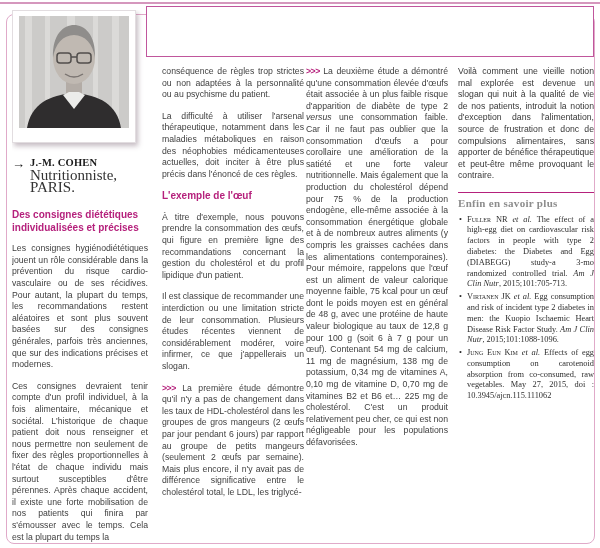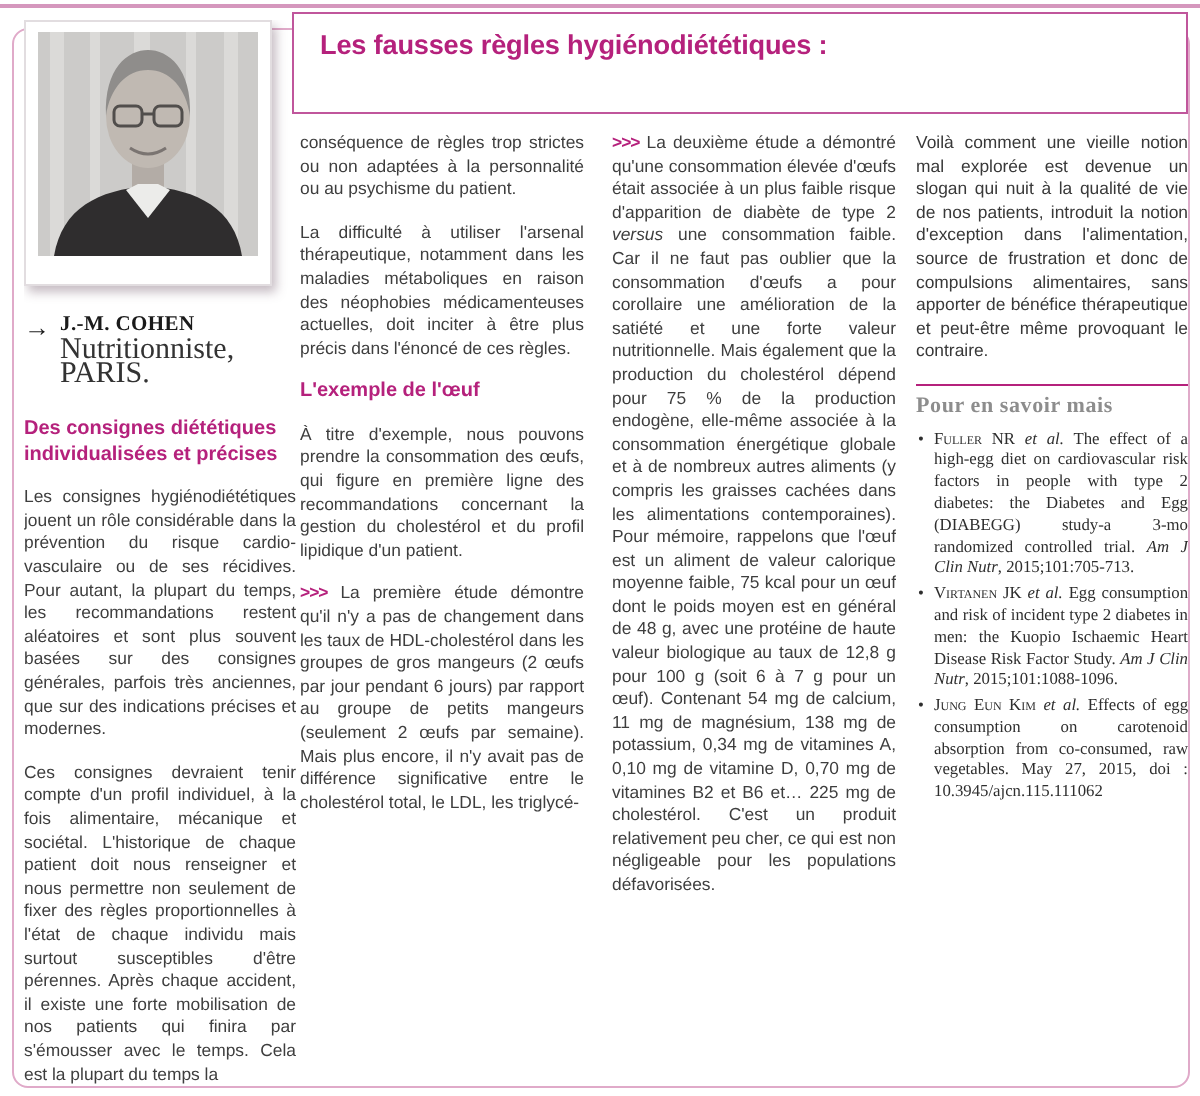--- a/index.html
+++ b/index.html
@@ -10,21 +10,21 @@
   .top-rule{position:absolute;top:2px;left:0;width:600px;height:1.5px;background:#d597bd;}
   .main-box{position:absolute;left:6px;top:14px;width:587px;height:528px;
     border:1.5px solid #e0aac9;border-radius:8px;}
   .title-box{position:absolute;left:146px;top:6px;width:448px;height:51px;box-sizing:border-box;
     background:#fff;border:1px solid #c0569c;padding:6px 8px 0 13px;z-index:3;}
   .title-line{font-size:13.6px;font-weight:bold;color:#b5217c;line-height:19px;letter-spacing:-0.1px;}
 
   .col{position:absolute;font-size:8.7px;line-height:11.6px;color:#3e3e3e;text-align:justify;}
   .col p{margin:0 0 10px;}
   .col1{left:12px;top:10px;width:136px;height:533px;overflow:hidden;}
-  .col2{left:150px;top:66px;width:142px;height:478px;overflow:hidden;}
+  .col2{left:162px;top:66px;width:142px;height:478px;overflow:hidden;}
   .col3{left:306px;top:66px;width:142px;height:478px;overflow:hidden;}
   .col4{left:458px;top:66px;width:136px;height:478px;overflow:hidden;}
 
   .polaroid{width:124px;background:#fff;border:1px solid #e2dde0;
     box-shadow:2px 3px 5px rgba(90,60,80,.35);padding:5px 5px 14px;box-sizing:border-box;margin:0 0 14px;}
   .polaroid svg{display:block;width:112px;height:112px;}
 
   .author-row{display:flex;gap:5px;margin:0 0 16px;font-family:"Liberation Serif",serif;}
   .author-arrow{font-size:13px;font-weight:bold;color:#1a1a1a;line-height:13px;}
   .author-name{font-size:10.5px;font-weight:bold;color:#1a1a1a;letter-spacing:.2px;}
@@ -43,21 +43,20 @@
   .refs .bullet{position:absolute;left:1px;top:0;}
   .sc{font-variant:small-caps;}
 </style>
 </head>
 <body>
 
 <div class="top-rule"></div>
 <div class="main-box"></div>
 
 <div class="title-box">
-  <div class="title-line">Les fausses règles hygiénodiététiques :</div>
 </div>
 
 <div class="col col1">
   <div class="polaroid">
     <svg viewBox="0 0 110 112" aria-hidden="true">
       <rect width="110" height="112" fill="#cccbc9"></rect>
       <g fill="#dedddb" opacity="0.85">
         <rect x="6" y="0" width="7" height="112"></rect>
         <rect x="26" y="0" width="5" height="112"></rect>
         <rect x="48" y="0" width="8" height="112"></rect>
@@ -87,33 +86,34 @@
   <h3 class="subhead">Des consignes diététiques individualisées et précises</h3>
   <p>Les consignes hygiénodiététiques jouent un rôle considérable dans la prévention du risque cardio-vasculaire ou de ses récidives. Pour autant, la plupart du temps, les recommandations restent aléatoires et sont plus souvent basées sur des consignes générales, parfois très anciennes, que sur des indications précises et modernes.</p>
   <p>Ces consignes devraient tenir compte d'un profil individuel, à la fois alimentaire, mécanique et sociétal. L'historique de chaque patient doit nous renseigner et nous permettre non seulement de fixer des règles proportionnelles à l'état de chaque individu mais surtout susceptibles d'être pérennes. Après chaque accident, il existe une forte mobilisation de nos patients qui finira par s'émousser avec le temps. Cela est la plupart du temps la</p>
 </div>
 
 <div class="col col2">
   <p>conséquence de règles trop strictes ou non adaptées à la personnalité ou au psychisme du patient.</p>
   <p>La difficulté à utiliser l'arsenal thérapeutique, notamment dans les maladies métaboliques en raison des néophobies médicamenteuses actuelles, doit inciter à être plus précis dans l'énoncé de ces règles.</p>
   <h3 class="subhead">L'exemple de l'œuf</h3>
   <p>À titre d'exemple, nous pouvons prendre la consommation des œufs, qui figure en première ligne des recommandations concernant la gestion du cholestérol et du profil lipidique d'un patient.</p>
+  <p>Il est classique de recommander une interdiction ou une limitation stricte de leur consommation. Plusieurs études récentes viennent de considérablement modérer, voire infirmer, ce que j'appellerais un slogan.</p>
   <p><span class="marker">&gt;&gt;&gt;</span> <span>La première étude démontre qu'il n'y a pas de changement dans les taux de HDL-cholestérol dans les groupes de gros mangeurs (2 œufs par jour pendant 6 jours) par rapport au groupe de petits mangeurs (seulement 2 œufs par semaine). Mais plus encore, il n'y avait pas de différence significative entre le cholestérol total, le LDL, les triglycé-</span></p>
 </div>
 
 <div class="col col3">
   <p><span class="marker">&gt;&gt;&gt;</span> <span>La deuxième étude a démontré qu'une consommation élevée d'œufs était associée à un plus faible risque d'apparition de diabète de type 2 </span><span class="it">versus</span><span> une consommation faible. Car il ne faut pas oublier que la consommation d'œufs a pour corollaire une amélioration de la satiété et une forte valeur nutritionnelle. Mais également que la production du cholestérol dépend pour 75 % de la production endogène, elle-même associée à la consommation énergétique globale et à de nombreux autres aliments (y compris les graisses cachées dans les alimentations contemporaines). Pour mémoire, rappelons que l'œuf est un aliment de valeur calorique moyenne faible, 75 kcal pour un œuf dont le poids moyen est en général de 48 g, avec une protéine de haute valeur biologique au taux de 12,8 g pour 100 g (soit 6 à 7 g pour un œuf). Contenant 54 mg de calcium, 11 mg de magnésium, 138 mg de potassium, 0,34 mg de vitamines A, 0,10 mg de vitamine D, 0,70 mg de vitamines B2 et B6 et… 225 mg de cholestérol. C'est un produit relativement peu cher, ce qui est non négligeable pour les populations défavorisées.</span></p>
 </div>
 
 <div class="col col4">
   <p class="bold-par">Voilà comment une vieille notion mal explorée est devenue un slogan qui nuit à la qualité de vie de nos patients, introduit la notion d'exception dans l'alimentation, source de frustration et donc de compulsions alimentaires, sans apporter de bénéfice thérapeutique et peut-être même provoquant le contraire.</p>
 
   <div class="savoir">
     <div class="savoir-rule"></div>
-    <div class="savoir-title">Pour en savoir mais</div>
+    <div class="savoir-title">Enfin en savoir plus</div>
     <ul class="refs">
       <li>
         <span class="bullet">•</span><span class="sc">Fuller NR</span> <span class="it">et al.</span> <span>The effect of a high-egg diet on cardiovascular risk factors in people with type 2 diabetes: the Diabetes and Egg (DIABEGG) study-a 3-mo randomized controlled trial.</span> <span class="it">Am J Clin Nutr</span><span>, 2015;101:705-713.</span>
       </li>
       <li>
         <span class="bullet">•</span><span class="sc">Virtanen JK</span> <span class="it">et al.</span> <span>Egg consumption and risk of incident type 2 diabetes in men: the Kuopio Ischaemic Heart Disease Risk Factor Study.</span> <span class="it">Am J Clin Nutr</span><span>, 2015;101:1088-1096.</span>
       </li>
       <li>
         <span class="bullet">•</span><span class="sc">Jung Eun Kim</span> <span class="it">et al.</span> <span>Effects of egg consumption on carotenoid absorption from co-consumed, raw vegetables. May 27, 2015, doi : 10.3945/ajcn.115.111062</span>
       </li>

